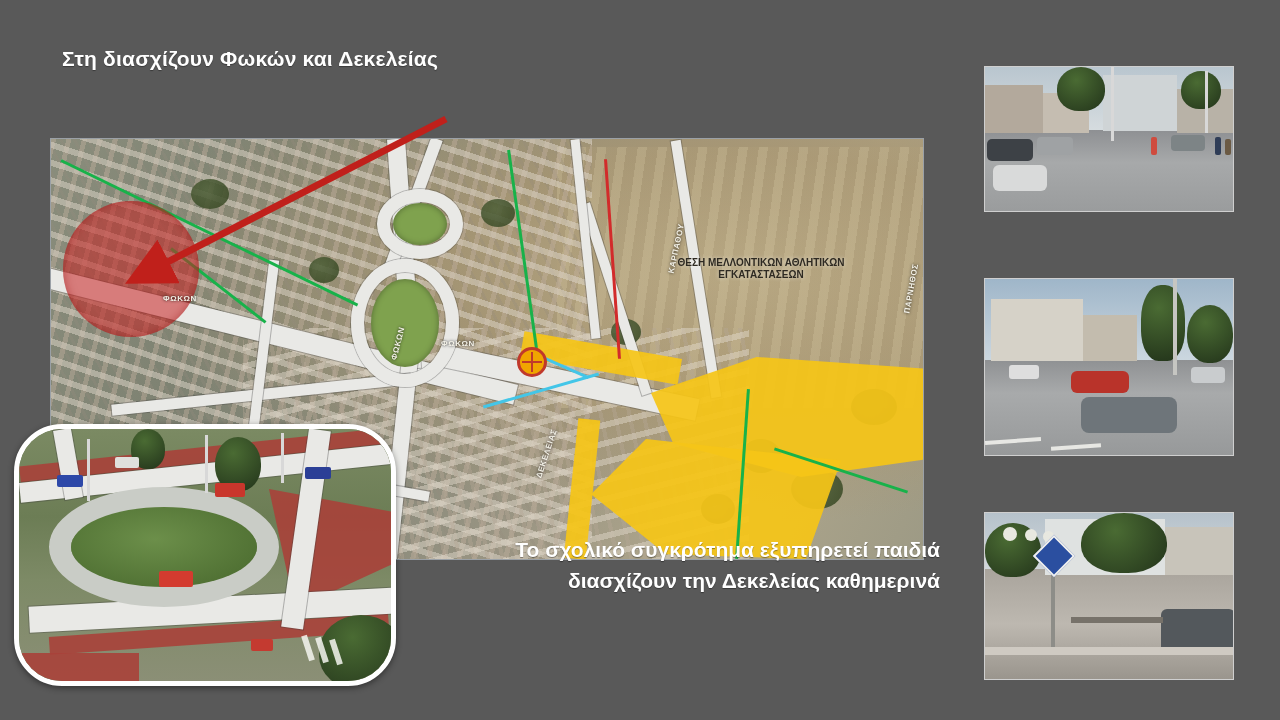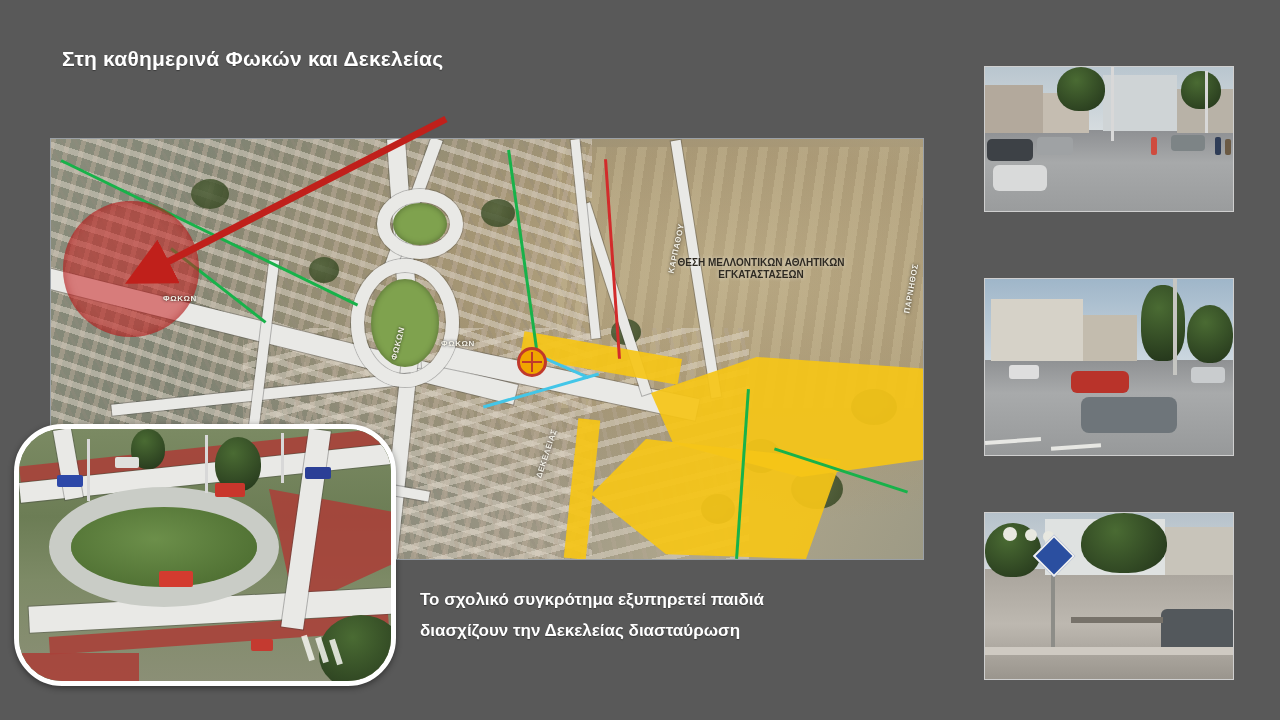--- a/index.html
+++ b/index.html
@@ -214,25 +214,25 @@
   }
   .car {
     position: absolute;
     border-radius: 2px;
   }
 
   
   .caption {
     position: absolute;
     left: 420px;
-    top: 584px;
+    top: 534px;
     width: 520px;
-    text-align: left;
+    text-align: right;
     color: #ffffff;
-    font-size: 17px;
+    font-size: 21px;
     line-height: 31px;
     font-weight: bold;
     text-shadow: 0 1px 1px rgba(0,0,0,0.4);
   }
   .caption-line { display: block; }
 
   
   .photo {
     position: absolute;
     overflow: hidden;
@@ -256,21 +256,21 @@
   .lamp { position: absolute; border-radius: 50%; background: #e8e8e0; }
   .person { position: absolute; border-radius: 2px; }
   .stripe { position: absolute; background: rgba(245,245,240,0.85); }
 </style>
 </head>
 <body>
 
 <div id="slide">
 
   <div class="title-block">
-    <span class="title-line">Στη καθημερινά Φωκών και Δεκελείας</span>
+    <span class="title-line">Στη διασχίζουν Φωκών και Δεκελείας</span>
   </div>
 
   <div class="map-frame">
     <div class="map-canvas">
 
       <div class="aerial-base"></div>
       <div class="field-texture"></div>
       <div class="rooftops"></div>
       <div class="rooftops2"></div>
 
@@ -374,21 +374,21 @@
     <div class="car" style="left:232px;top:210px;width:22px;height:12px;background:#c43a30;"></div>
     <div class="car" style="left:96px;top:28px;width:24px;height:11px;background:#e0e0dc;"></div>
 
     <div class="stripe" style="left:286px;top:206px;width:6px;height:26px;transform:rotate(-18deg);"></div>
     <div class="stripe" style="left:300px;top:208px;width:6px;height:26px;transform:rotate(-18deg);"></div>
     <div class="stripe" style="left:314px;top:210px;width:6px;height:26px;transform:rotate(-18deg);"></div>
   </div>
 
   <div class="caption">
     <span class="caption-line">Το σχολικό συγκρότημα  εξυπηρετεί παιδιά</span>
-    <span class="caption-line">διασχίζουν την Δεκελείας διασταύρωση</span>
+    <span class="caption-line">διασχίζουν την Δεκελείας καθημερινά</span>
   </div>
 
   <div class="photo photo-1">
     <div class="sky" style="height:46%;background:linear-gradient(180deg,#b9c6cf,#d7dde0);"></div>
     <div class="ground" style="height:56%;background:linear-gradient(180deg,#8e9093,#a7a9aa 40%,#9a9c9d);"></div>
     <div class="bldg" style="left:0;top:18px;width:58px;height:48px;background:#b3a99c;"></div>
     <div class="bldg" style="left:58px;top:26px;width:46px;height:40px;background:#c5bdb1;"></div>
     <div class="bldg" style="left:118px;top:8px;width:74px;height:56px;background:#cfd4d6;"></div>
     <div class="bldg" style="left:192px;top:22px;width:58px;height:44px;background:#b8b2a7;"></div>
     <div class="tree" style="left:72px;top:0px;width:48px;height:44px;"></div>

